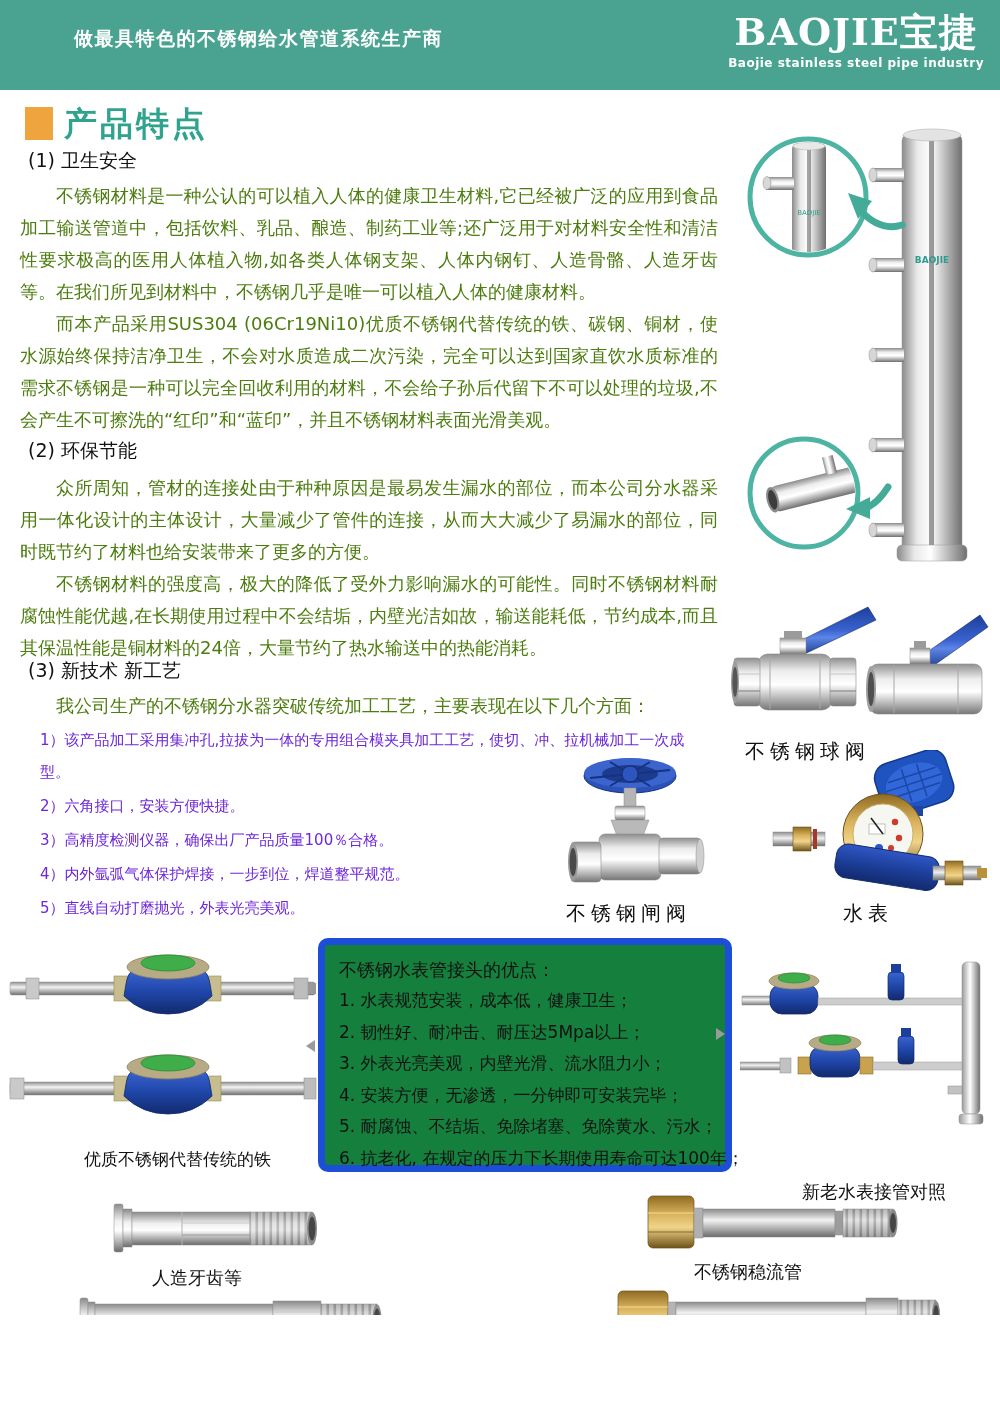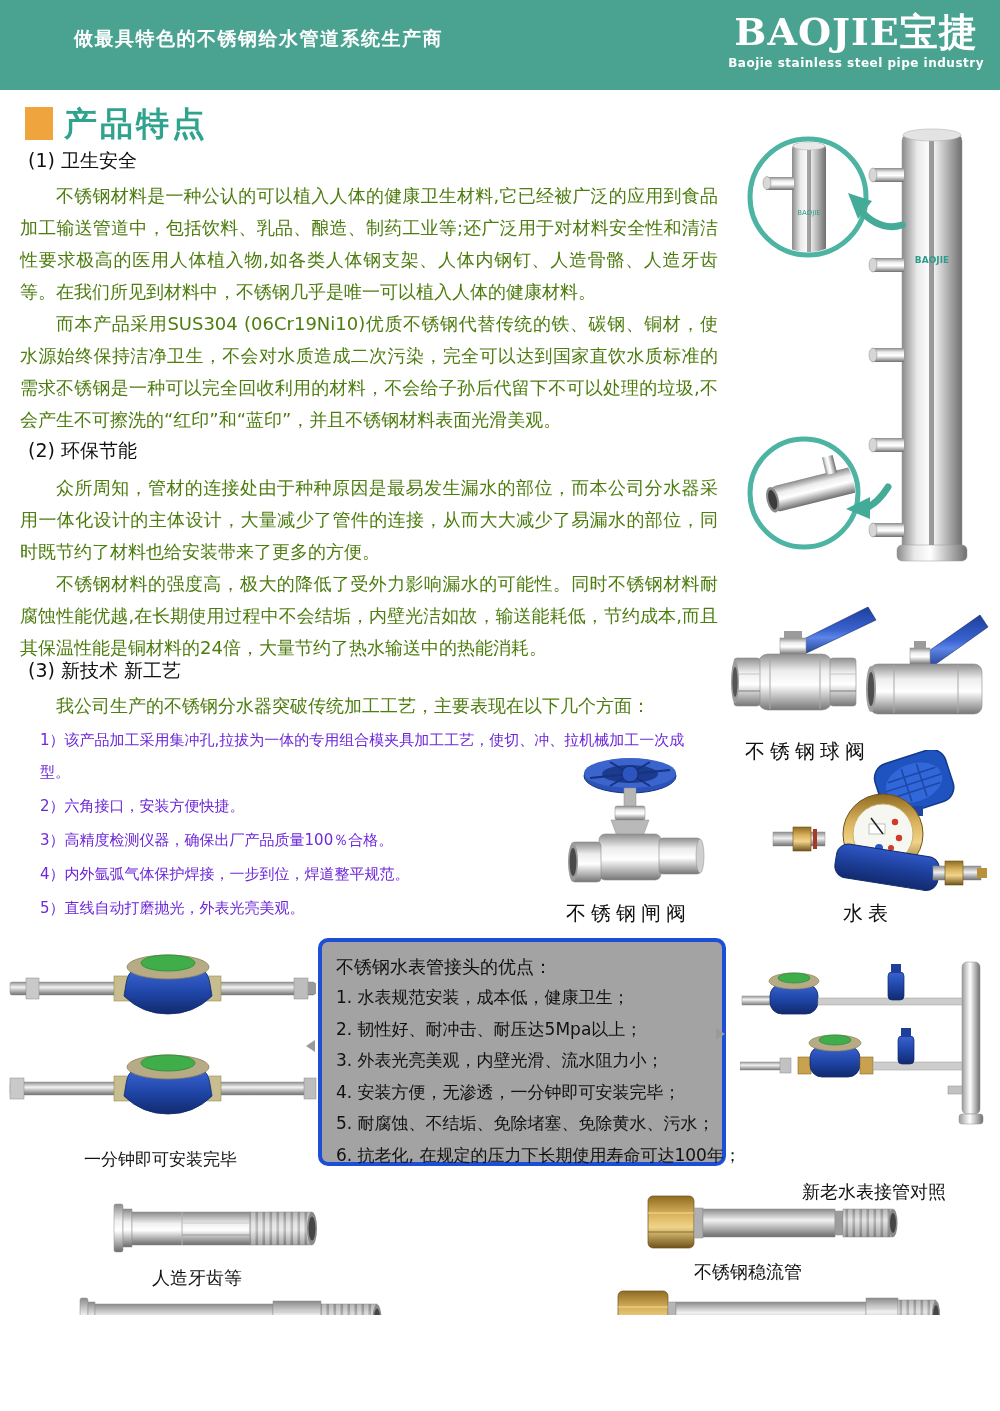--- a/index.html
+++ b/index.html
@@ -12,21 +12,21 @@
   .logo-main{font-family:"DejaVu Serif","Liberation Serif",serif;font-size:38px;font-weight:bold;letter-spacing:1px;line-height:44px;white-space:nowrap;}
   .logo-sub{font-size:12px;font-weight:bold;letter-spacing:0.5px;margin-top:2px;}
   .title-square{position:absolute;left:25px;top:107px;width:28px;height:33px;background:#f0a43e;}
   .page-title{position:absolute;left:64px;top:102px;font-size:33px;font-weight:bold;color:#2fa38e;letter-spacing:3px;white-space:nowrap;}
   .h{position:absolute;font-size:19px;color:#111;white-space:nowrap;}
   .para{position:absolute;left:20px;width:698px;font-size:18px;line-height:32px;color:#4d7c0f;text-align:justify;text-indent:2em;}
   .tech-list{position:absolute;left:40px;top:724px;width:660px;font-size:15px;line-height:32px;color:#6d28d9;}
   .tech-list div{margin-bottom:2px;}
   .cap{position:absolute;color:#111;font-size:18px;white-space:nowrap;}
   .cap-big{font-size:20px;letter-spacing:5px;}
-  .advbox{position:absolute;left:318px;top:938px;width:372px;height:200px;background:#a3a3a3;border:4px solid #1d4ed8;border-radius:10px;padding:10px 14px;}
+  .advbox{position:absolute;left:318px;top:938px;width:372px;height:200px;background:#15803d;border:7px solid #1d4ed8;border-radius:10px;padding:10px 14px;}
   .advbox .t{font-size:18px;color:#111;line-height:30px;}
   .advbox .i{font-size:17px;color:#111;line-height:31.5px;white-space:nowrap;}
   .footbar{position:absolute;top:1376px;left:0;width:1000px;height:25px;background:#4aa391;}
   .footgray{position:absolute;top:1401px;left:0;width:1000px;height:10px;background:#ececec;}
   .conn-arrow{position:absolute;width:0;height:0;border-top:6px solid transparent;border-bottom:6px solid transparent;}
 </style>
 </head>
 <body>
 
 <div class="page">
@@ -295,21 +295,21 @@
         <rect x="2" y="150" width="14" height="21" fill="#c9c9c9" stroke="#8d8d8d" stroke-width="0.5"></rect>
         <rect x="296" y="150" width="12" height="21" fill="#bdbdbd" stroke="#8d8d8d" stroke-width="0.5"></rect>
         <rect x="106" y="148" width="17" height="25" fill="#c8bd8e" stroke="#9a8d55" stroke-width="0.6"></rect>
         <rect x="196" y="148" width="17" height="25" fill="#c8bd8e" stroke="#9a8d55" stroke-width="0.6"></rect>
         <path d="M128 142 L192 142 Q200 142 202 156 L204 168 Q186 186 160 186 Q134 186 116 168 L118 156 Q120 142 128 142 Z" fill="url(#faBlue)" stroke="#122a6e" stroke-width="0.8"></path>
         <ellipse cx="160" cy="139" rx="41" ry="12" fill="#b7ab85" stroke="#8e8258" stroke-width="0.8"></ellipse>
         <ellipse cx="160" cy="135" rx="27" ry="8" fill="#3fae4a" stroke="#2c8a36" stroke-width="0.8"></ellipse>
       </g>
     </svg>
   </div>
-  <div class="cap" style="left:84px;top:1148px;font-size:17px;">一分钟即可安装完毕</div>
+  <div class="cap" style="left:84px;top:1148px;font-size:17px;">优质不锈钢代替传统的铁</div>
 
   <div class="advbox">
     <div class="t">不锈钢水表管接头的优点：</div>
     <div class="i">1. 水表规范安装，成本低，健康卫生；</div>
     <div class="i">2. 韧性好、耐冲击、耐压达5Mpa以上；</div>
     <div class="i">3. 外表光亮美观，内壁光滑、流水阻力小；</div>
     <div class="i">4. 安装方便，无渗透，一分钟即可安装完毕；</div>
     <div class="i">5. 耐腐蚀、不结垢、免除堵塞、免除黄水、污水；</div>
     <div class="i">6. 抗老化, 在规定的压力下长期使用寿命可达100年；</div>
   </div>

